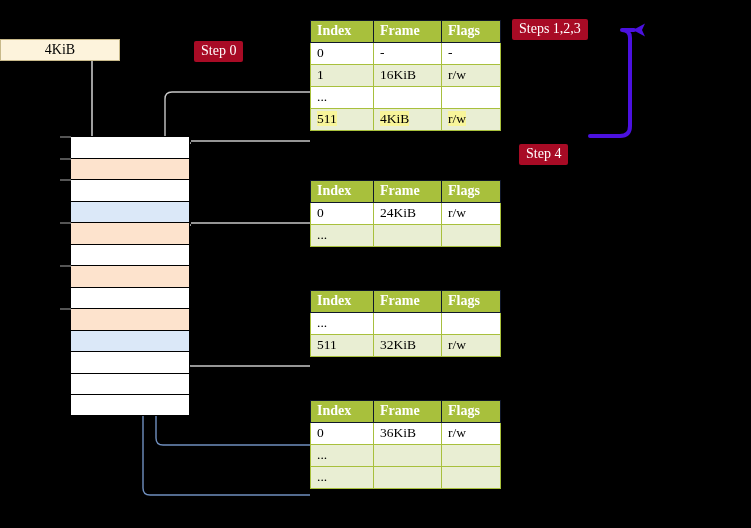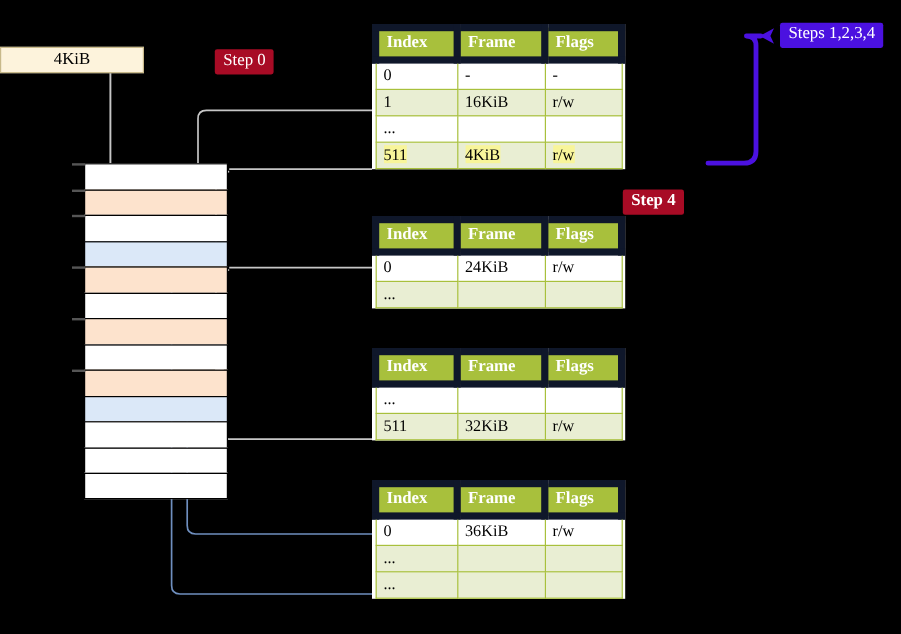--- a/index.html
+++ b/index.html
@@ -55,24 +55,24 @@
     color: #ffffff;
     font-size: 14px;
     line-height: 18px;
     padding: 1px 7px 2px 7px;
     white-space: nowrap;
     border-radius: 2px;
   }
   .badge.crimson { background: #a80b25; }
   .badge.violet  { background: #4b11e0; }
 
-  #badge-step0      { left: 179px; top: 41px; }
+  #badge-step0      { left: 194px; top: 41px; }
   #badge-steps123   { left: 512px; top: 19px; }
   #badge-steps1234  { left: 650px; top: 19px; }
-  #badge-step4      { left: 519px; top: 158px; font-weight: bold; }
+  #badge-step4      { left: 519px; top: 144px; }
 
   
   #memcol {
     position: absolute;
     left: 70px;
     top: 136px;
     width: 120px;
     height: 279px;
   }
   .mem-row {
@@ -107,21 +107,21 @@
     font-size: 13.5px;
     background: #ffffff;
     box-shadow: 1px 1px 0 #000;
   }
   .ptable th {
     background: #a8c03c;
     color: #ffffff;
     font-weight: bold;
     text-align: left;
     padding: 2px 6px 3px 6px;
-    border: 6px solid #0f172a;
+    border: 1px solid #0f172a;
     font-size: 14px;
     white-space: nowrap;
   }
   .ptable td {
     padding: 2px 6px 3px 6px;
     border: 1px solid #a8c03c;
     color: #000000;
     white-space: nowrap;
     height: 16px;
   }
@@ -195,21 +195,21 @@
     </g>
 
     <g>
       <path d="M590,136 L620,136 Q630,136 630,126 L630,38 Q630,30 622,30 L634,30" fill="none" stroke="#4b11e0" stroke-width="4" stroke-linecap="round" stroke-linejoin="round" marker-end="url(#arrow-violet)"></path>
     </g>
   </svg>
 
   <div class="kib-box">4KiB</div>
 
   <div id="badge-step0" class="badge crimson">Step 0</div>
-  <div id="badge-steps1234" class="badge violet">Steps 1,2,3,4</div>
+  <div id="badge-steps123" class="badge crimson">Steps 1,2,3</div>
   <div id="badge-step4" class="badge crimson">Step 4</div>
 
   <div id="memcol">
       <div class="mem-row white" style="top: 0px;"></div>
       <div class="mem-row peach" style="top: 21.5px;"></div>
       <div class="mem-row white" style="top: 43px;"></div>
       <div class="mem-row blue" style="top: 64.5px;"></div>
       <div class="mem-row peach" style="top: 86px;"></div>
       <div class="mem-row white" style="top: 107.5px;"></div>
       <div class="mem-row peach" style="top: 129px;"></div>

